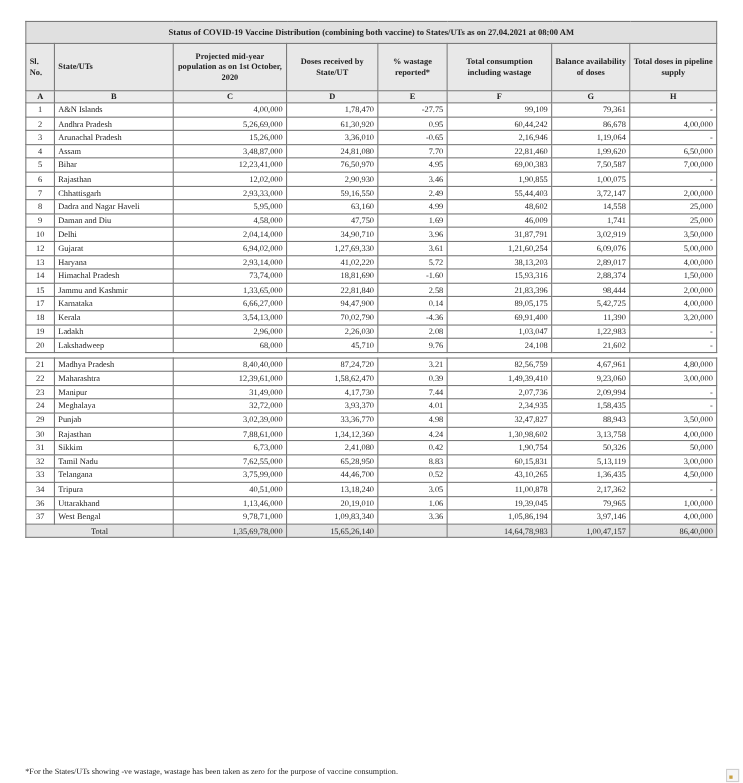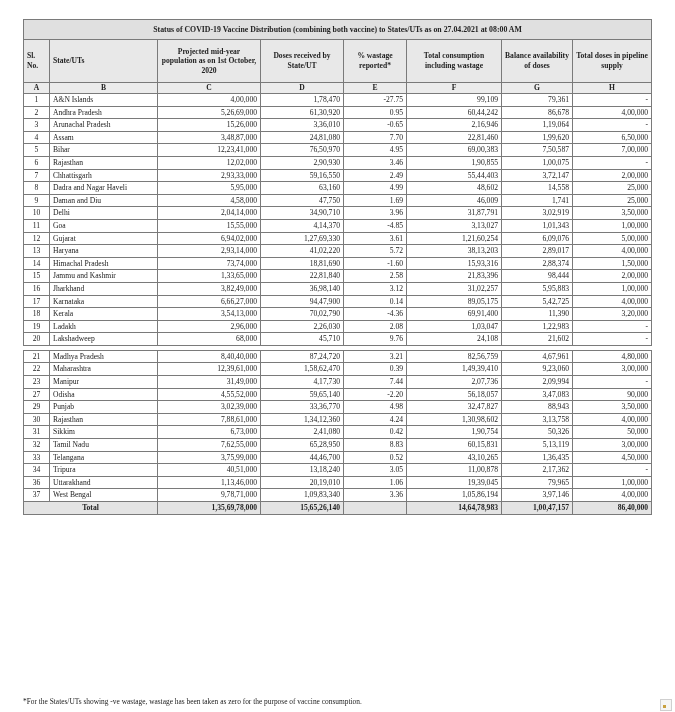--- a/index.html
+++ b/index.html
@@ -11,21 +11,21 @@
            white-space: nowrap; overflow: hidden; }
   th { font-weight: bold; background: #e8e8e8; text-align: center; }
   .title-row th { height: 19px; font-size: 7.8px; background: #e0e0e0; }
   .head-row th { height: 42px; line-height: 9.6px; white-space: normal; font-size: 7.6px; }
   .head-row th.left { text-align: left; }
   .letter-row th { height: 10px; line-height: 10px; background: #ececec; }
   td.num { text-align: right; }
   td.sl { text-align: center; }
   td.h { text-align: right; }
   .gap td { border: none; height: 4px; line-height: 4px; padding: 0; background: #fff; }
-  .total-row td { background: #e4e4e4; font-weight: bold; }
+  .total-row td { background: #e4e4e4; font-weight: normal; }
   .total-row td.label { text-align: center; }
   .footnote { position: absolute; left: 23px; top: 697px; font-size: 7.4px; color: #222; }
   .corner-icon { position: absolute; left: 660px; top: 699px; width: 10px; height: 10px;
                  border: 1px solid #cfcfcf; background: #f5f5f5; }
   .corner-icon::after { content: ""; position: absolute; left: 2px; top: 5px; width: 3px; height: 3px; background: #c8a040; }
 </style>
 </head>
 <body>
 
 <div class="wrap">
@@ -160,30 +160,20 @@
           <td class="sl">10</td>
           <td class="">Delhi</td>
           <td class="num">2,04,14,000</td>
           <td class="num">34,90,710</td>
           <td class="num">3.96</td>
           <td class="num">31,87,791</td>
           <td class="num">3,02,919</td>
           <td class="num">3,50,000</td>
         </tr>
         <tr>
-          <td class="sl">11</td>
-          <td class="">Goa</td>
-          <td class="num">15,55,000</td>
-          <td class="num">4,14,370</td>
-          <td class="num">-4.85</td>
-          <td class="num">3,13,027</td>
-          <td class="num">1,01,343</td>
-          <td class="num">1,00,000</td>
-        </tr>
-        <tr>
           <td class="sl">12</td>
           <td class="">Gujarat</td>
           <td class="num">6,94,02,000</td>
           <td class="num">1,27,69,330</td>
           <td class="num">3.61</td>
           <td class="num">1,21,60,254</td>
           <td class="num">6,09,076</td>
           <td class="num">5,00,000</td>
         </tr>
         <tr>
@@ -210,30 +200,20 @@
           <td class="sl">15</td>
           <td class="">Jammu and Kashmir</td>
           <td class="num">1,33,65,000</td>
           <td class="num">22,81,840</td>
           <td class="num">2.58</td>
           <td class="num">21,83,396</td>
           <td class="num">98,444</td>
           <td class="num">2,00,000</td>
         </tr>
         <tr>
-          <td class="sl">16</td>
-          <td class="">Jharkhand</td>
-          <td class="num">3,82,49,000</td>
-          <td class="num">36,98,140</td>
-          <td class="num">3.12</td>
-          <td class="num">31,02,257</td>
-          <td class="num">5,95,883</td>
-          <td class="num">1,00,000</td>
-        </tr>
-        <tr>
           <td class="sl">17</td>
           <td class="">Karnataka</td>
           <td class="num">6,66,27,000</td>
           <td class="num">94,47,900</td>
           <td class="num">0.14</td>
           <td class="num">89,05,175</td>
           <td class="num">5,42,725</td>
           <td class="num">4,00,000</td>
         </tr>
         <tr>
@@ -297,28 +277,28 @@
           <td class="sl">23</td>
           <td class="">Manipur</td>
           <td class="num">31,49,000</td>
           <td class="num">4,17,730</td>
           <td class="num">7.44</td>
           <td class="num">2,07,736</td>
           <td class="num">2,09,994</td>
           <td class="h">-</td>
         </tr>
         <tr>
-          <td class="sl">27</td>
-          <td class="">Odisha</td>
-          <td class="num">4,55,52,000</td>
-          <td class="num">59,65,140</td>
-          <td class="num">-2.20</td>
-          <td class="num">56,18,057</td>
-          <td class="num">3,47,083</td>
-          <td class="num">90,000</td>
+          <td class="sl">24</td>
+          <td class="">Meghalaya</td>
+          <td class="num">32,72,000</td>
+          <td class="num">3,93,370</td>
+          <td class="num">4.01</td>
+          <td class="num">2,34,935</td>
+          <td class="num">1,58,435</td>
+          <td class="h">-</td>
         </tr>
         <tr>
           <td class="sl">29</td>
           <td class="">Punjab</td>
           <td class="num">3,02,39,000</td>
           <td class="num">33,36,770</td>
           <td class="num">4.98</td>
           <td class="num">32,47,827</td>
           <td class="num">88,943</td>
           <td class="num">3,50,000</td>

